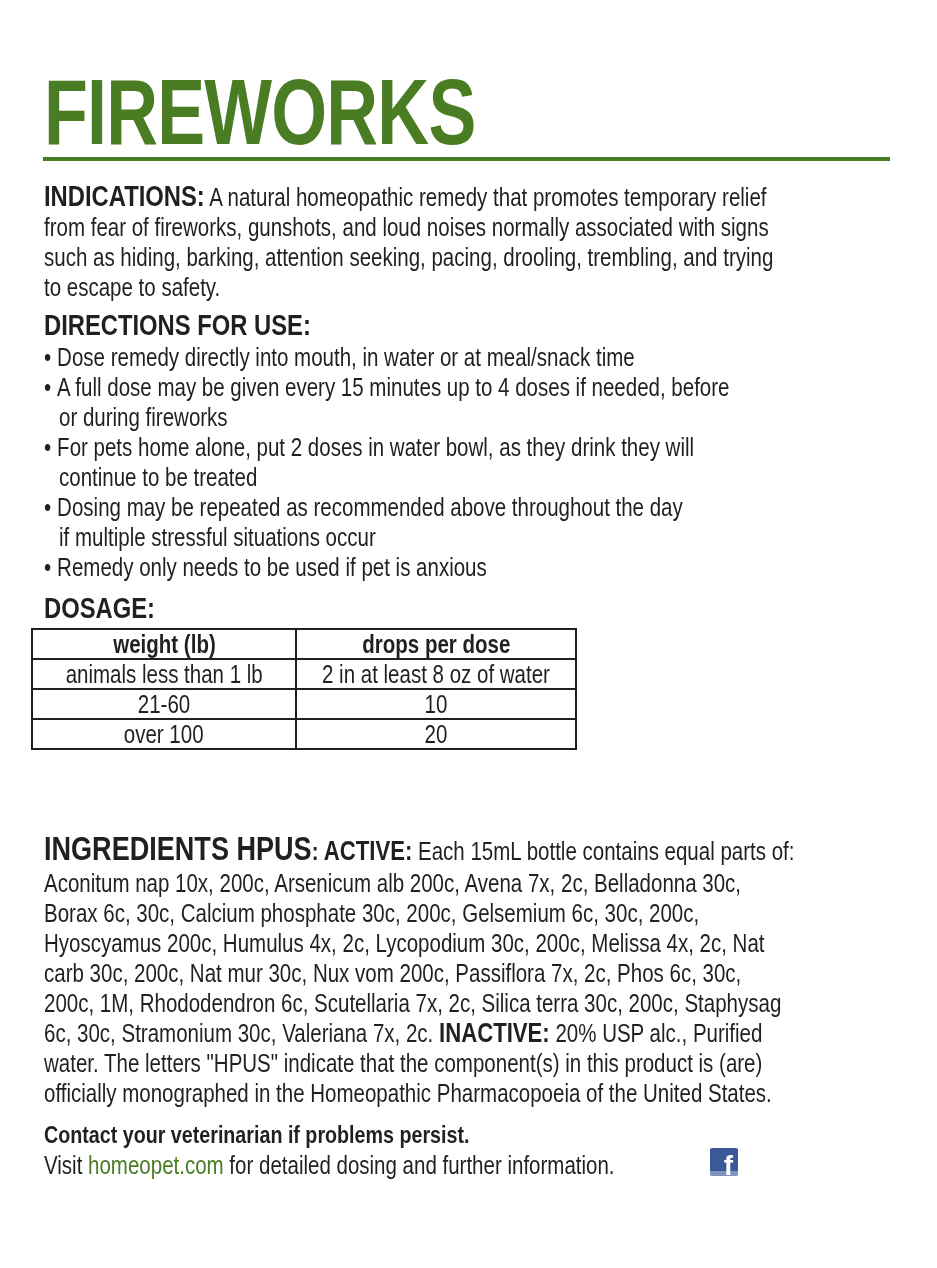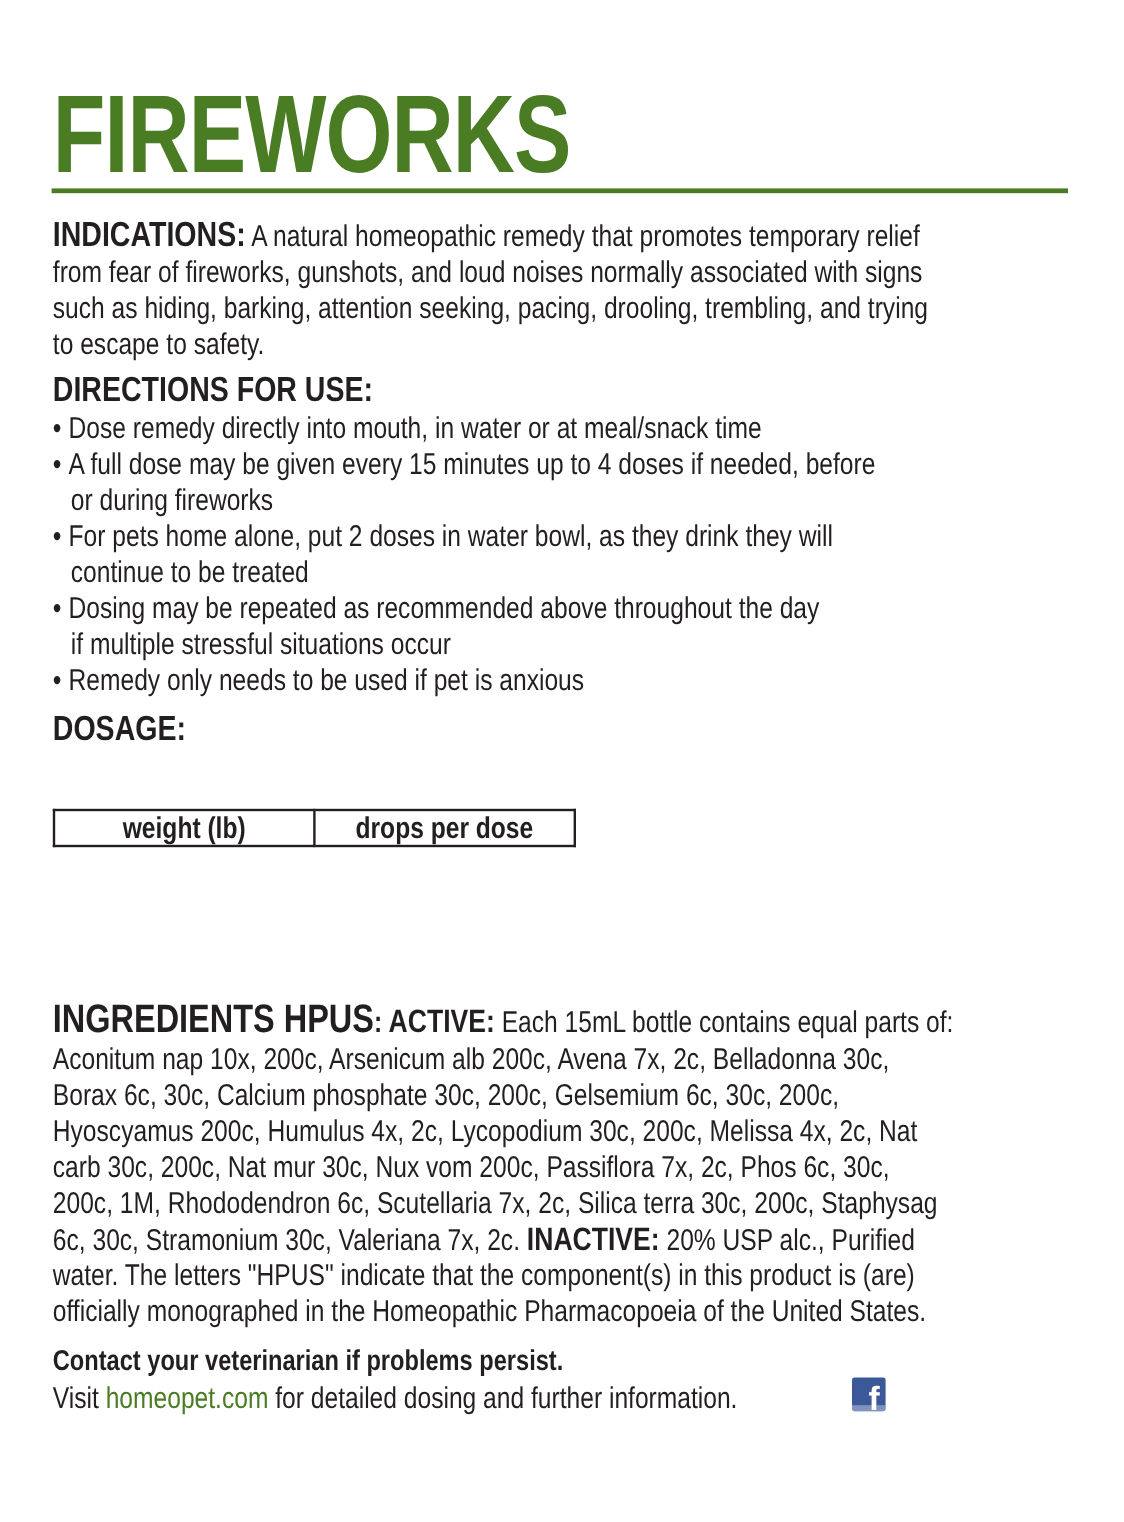--- a/index.html
+++ b/index.html
@@ -7,21 +7,21 @@
          font-family: "Liberation Sans", "DejaVu Sans", sans-serif; }
   .title { position: absolute; left: 44px; top: 66px; font-weight: bold; font-size: 92px;
            line-height: 92px; color: #4a7c23; letter-spacing: -1px; transform: scaleX(0.78); transform-origin: 0 0; }
   .rule { position: absolute; left: 43px; top: 157px; width: 847px; height: 4px; background: #4a7c23; }
   .line { position: absolute; left: 44px; font-size: 25px; line-height: 30px; transform: scaleX(0.82); transform-origin: 0 0; white-space: nowrap; }
   .h { font-weight: bold; font-size: 29px; }
   .b { font-weight: bold; }
   .indent { left: 59px; }
   .bullet { display: inline-block; width: 16px; }
   .link { color: #4a7c23; }
-  table.dosage { position: absolute; left: 44px; top: 628px; border-collapse: collapse; width: 436px; margin-top: 46px; }
+  table.dosage { position: absolute; left: 31px; top: 628px; border-collapse: collapse; width: 546px; }
   table.dosage td, table.dosage th { border: 2px solid #231f20; height: 28px; padding: 0; text-align: center;
       font-size: 25px; line-height: 28px; }
   table.dosage th { font-weight: bold; }
   .cell-inner { display: inline-block; transform: scaleX(0.82); white-space: nowrap; }
   .fb { position: absolute; left: 710px; top: 1148px; width: 28px; height: 28px; background: #3b5998;
         border-radius: 2px; overflow: hidden; }
   .fb span { position: absolute; right: 5px; bottom: -4px; color: #fff; font-weight: bold; font-size: 28px; line-height: 28px;
              font-family: "Liberation Sans", sans-serif; }
   .fb::after { content: ""; position: absolute; left: 0; right: 0; bottom: 0; height: 5px; background: rgba(255,255,255,0.35); }
 </style>
@@ -46,20 +46,32 @@
 <div class="line indent" style="top:522px;">if multiple stressful situations occur</div>
 <div class="line" style="top:552px;"><span class="bullet">•</span><span>Remedy only needs to be used if pet is anxious</span></div>
 
 <div class="line h" style="top:593px;">DOSAGE:</div>
 <table class="dosage">
   <tbody>
       <tr>
     <th style="width:50%;"><span class="cell-inner">weight (lb)</span></th>
     <th><span class="cell-inner">drops per dose</span></th>
   </tr>
+  <tr>
+    <td><span class="cell-inner">animals less than 1 lb</span></td>
+    <td><span class="cell-inner">2 in at least 8 oz of water</span></td>
+  </tr>
+  <tr>
+    <td><span class="cell-inner">21-60</span></td>
+    <td><span class="cell-inner">10</span></td>
+  </tr>
+  <tr>
+    <td><span class="cell-inner">over 100</span></td>
+    <td><span class="cell-inner">20</span></td>
+  </tr>
 </tbody>
   </table>
 
 <div class="line" style="top:834px;"><span class="h" style="font-size:33px;">INGREDIENTS HPUS</span><span class="b">:</span><span class="b" style="font-size:27px;"> ACTIVE:</span><span> Each 15mL bottle contains equal parts of:</span></div>
 <div class="line" style="top:868px;">Aconitum nap 10x, 200c, Arsenicum alb 200c, Avena 7x, 2c, Belladonna 30c,</div>
 <div class="line" style="top:898px;">Borax 6c, 30c, Calcium phosphate 30c, 200c, Gelsemium 6c, 30c, 200c,</div>
 <div class="line" style="top:928px;">Hyoscyamus 200c, Humulus 4x, 2c, Lycopodium 30c, 200c, Melissa 4x, 2c, Nat</div>
 <div class="line" style="top:958px;">carb 30c, 200c, Nat mur 30c, Nux vom 200c, Passiflora 7x, 2c, Phos 6c, 30c,</div>
 <div class="line" style="top:988px;">200c, 1M, Rhododendron 6c, Scutellaria 7x, 2c, Silica terra 30c, 200c, Staphysag</div>
 <div class="line" style="top:1018px;"><span>6c, 30c, Stramonium 30c, Valeriana 7x, 2c. </span><span class="b" style="font-size:27px;">INACTIVE:</span><span> 20% USP alc., Purified</span></div>

